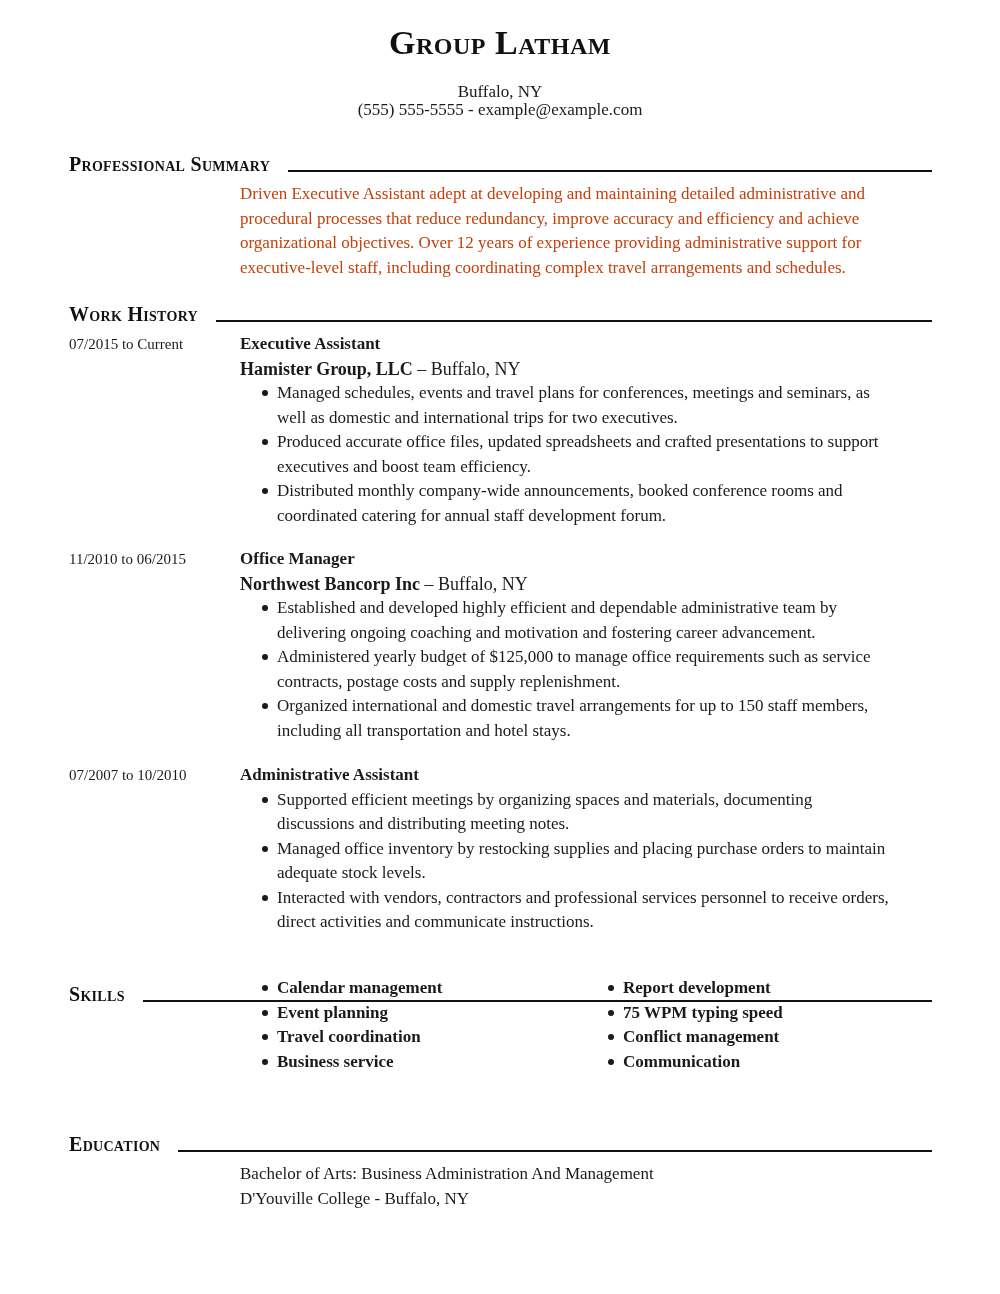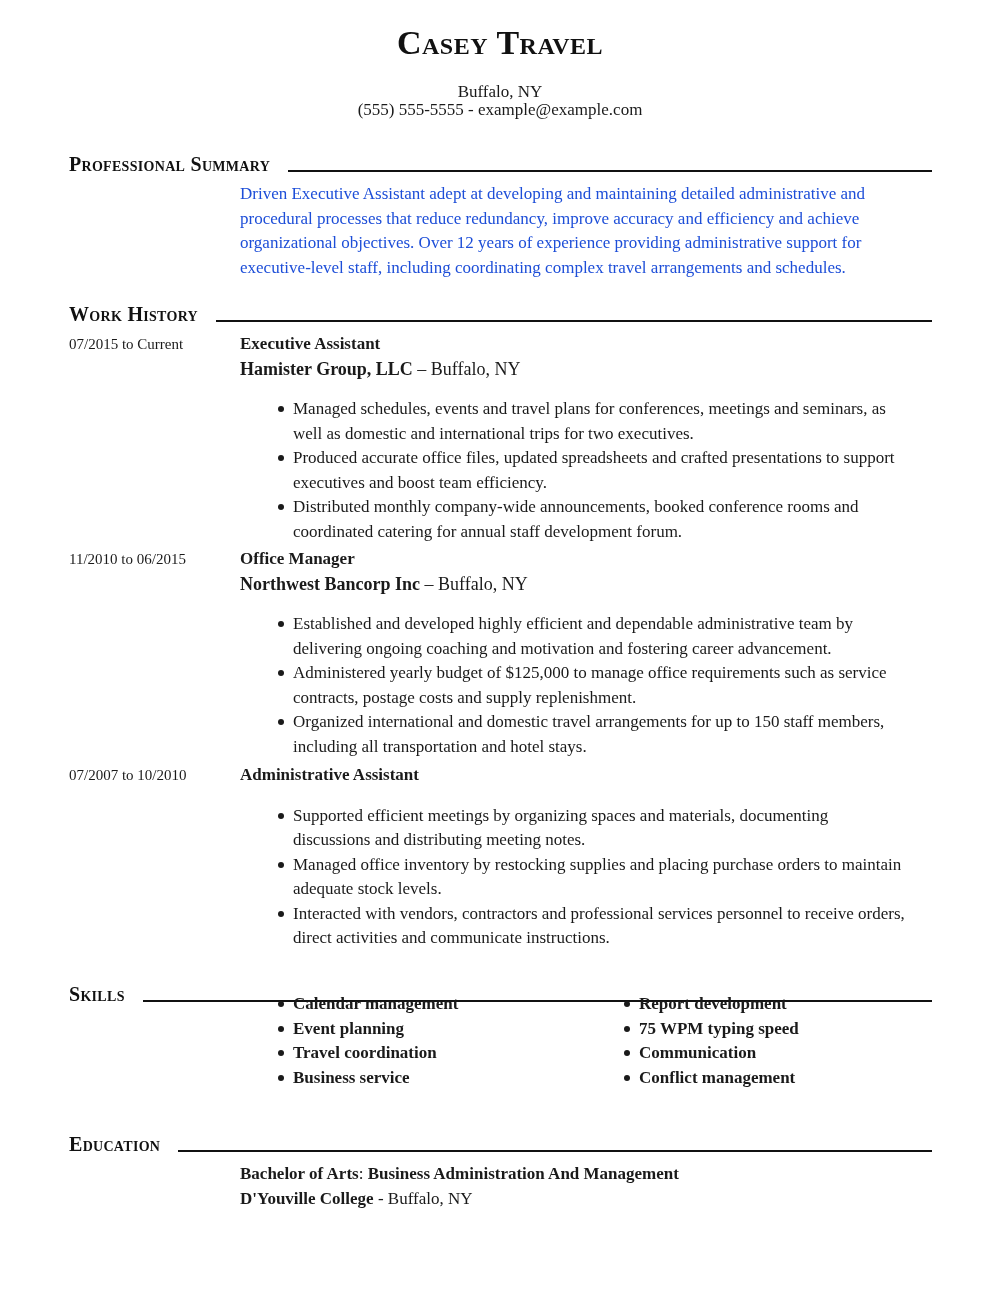--- a/index.html
+++ b/index.html
@@ -27,53 +27,53 @@
     display: flex; align-items: flex-end; font-family: Liberation Serif, serif;
   }
   .section-title {
     font-size: 20px; font-weight: bold; font-variant: small-caps; letter-spacing: 0.3px;
     white-space: nowrap; color: #111; line-height: 20px;
   }
   .section-rule {
     flex: 1; margin-left: 18px; border-bottom: 2px solid #111; height: 0; margin-bottom: 2px;
   }
 
-  .text { font-size: 17px; line-height: 24.5px; color: #1d4ed8; }
+  .text { font-size: 17px; line-height: 24.5px; color: #c2410c; }
 
   .summary { position: absolute; left: 240px; top: 182px; width: 680px; }
 
   .job { position: absolute; left: 69px; width: 870px; }
   .job .dates { position: absolute; left: 0; top: 0; width: 170px; font-size: 15px; line-height: 24.5px; }
   .job .body { position: absolute; left: 171px; top: 0; width: 700px; }
   .job .title { font-weight: bold; font-size: 17px; line-height: 24.5px; }
   .job .company-line { font-size: 18px; line-height: 24.5px; }
   .job .company { font-weight: bold; }
 
-  ul.bullets { list-style: none; margin: 16px; padding: 0; }
+  ul.bullets { list-style: none; margin: 0; padding: 0; }
   ul.bullets li {
     position: relative; padding-left: 37px; font-size: 17px; line-height: 24.5px;
   }
   ul.bullets li .dot {
     position: absolute; left: 22px; top: 9px; width: 6px; height: 6px;
     border-radius: 50%; background: #1a1a1a;
   }
 
   .skills-col { position: absolute; top: 976px; width: 320px; font-weight: bold; }
   .skills-col.c1 { left: 240px; }
   .skills-col.c2 { left: 586px; }
 
   .edu { position: absolute; left: 240px; top: 1162px; width: 700px; font-size: 17px; line-height: 24.5px; }
-  .edu .bold { font-weight: bold; }
+  .edu .bold { font-weight: normal; }
 </style>
 </head>
 <body>
 
 <div class="page">
 
-  <div class="name">Casey Travel</div>
+  <div class="name">Group Latham</div>
   <div class="contact-line l1">Buffalo, NY</div>
   <div class="contact-line l2"><span>(555) 555-5555</span><span> - </span><span>example@example.com</span></div>
 
   <div class="section-head" style="top:150px;">
     <span class="section-title">Professional Summary</span>
     <span class="section-rule"></span>
   </div>
   <div class="summary text">
     <div>Driven Executive Assistant adept at developing and maintaining detailed administrative and</div>
     <div>procedural processes that reduce redundancy, improve accuracy and efficiency and achieve</div>
@@ -166,22 +166,22 @@
   </div>
   <ul class="bullets skills-col c1">
     <li><span class="dot" style="left:22px;"></span><span>Calendar management</span></li>
     <li><span class="dot"></span><span>Event planning</span></li>
     <li><span class="dot"></span><span>Travel coordination</span></li>
     <li><span class="dot"></span><span>Business service</span></li>
   </ul>
   <ul class="bullets skills-col c2">
     <li><span class="dot"></span><span>Report development</span></li>
     <li><span class="dot"></span><span>75 WPM typing speed</span></li>
+    <li><span class="dot"></span><span>Conflict management</span></li>
     <li><span class="dot"></span><span>Communication</span></li>
-    <li><span class="dot"></span><span>Conflict management</span></li>
   </ul>
 
   <div class="section-head" style="top:1130px;">
     <span class="section-title">Education</span>
     <span class="section-rule"></span>
   </div>
   <div class="edu">
     <div><span class="bold">Bachelor of Arts</span><span class="bold" style="font-weight:normal;">: </span><span class="bold">Business Administration And Management</span></div>
     <div><span class="bold">D'Youville College</span><span> - </span><span>Buffalo, NY</span></div>
   </div>

